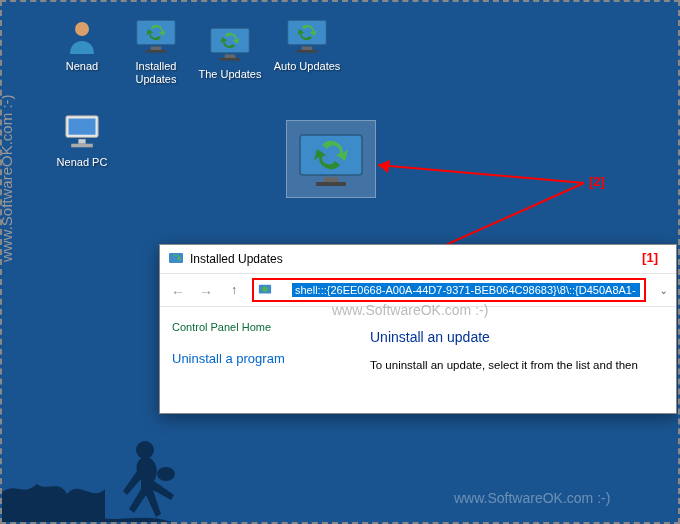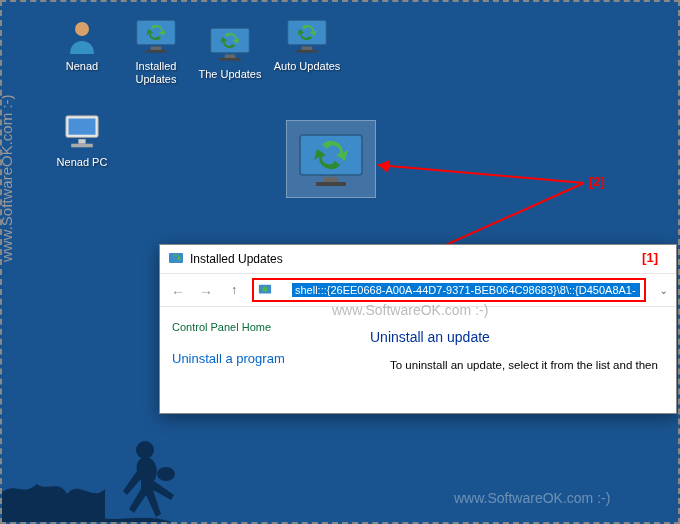--- a/index.html
+++ b/index.html
@@ -164,21 +164,20 @@
       padding: 22px 10px 10px 20px;
     }
     .right-panel .main-heading {
       color: #003399;
       font-size: 14px;
       margin-bottom: 14px;
     }
     .right-panel .body-text {
       color: #000;
       font-size: 11.5px;
-      margin-left: 20px;
     }
     .annotation-2 {
       position: absolute;
       color: #ff0000;
       font-weight: bold;
       font-size: 13px;
       left: 587px;
       top: 172px;
     }
     .red-arrow {

